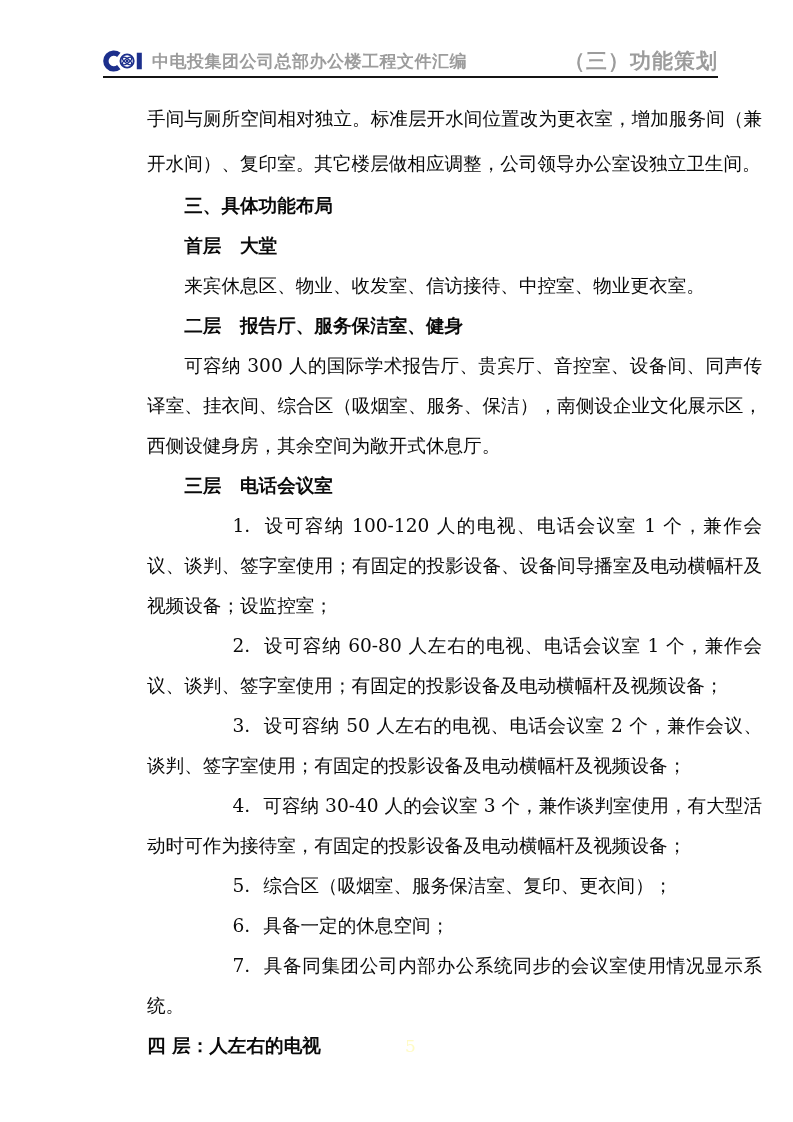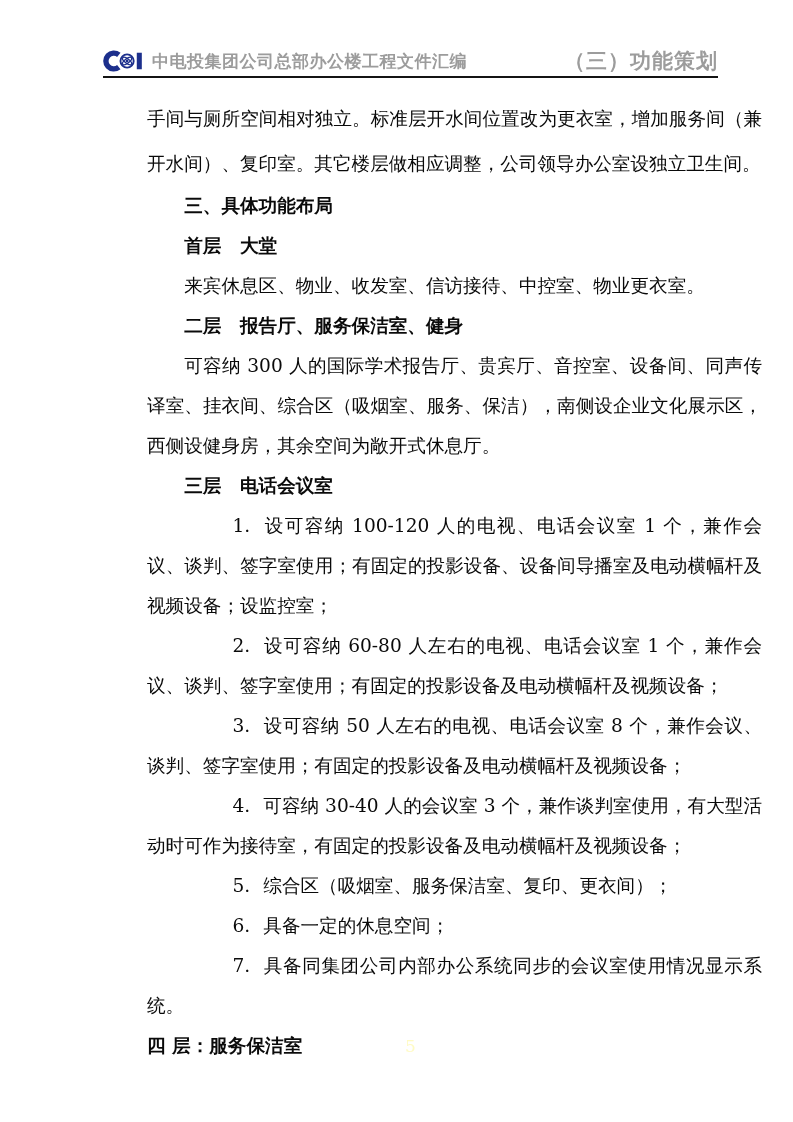--- a/index.html
+++ b/index.html
@@ -93,24 +93,24 @@
     <p class="para-first">手间与厕所空间相对独立。标准层开水间位置改为更衣室，增加服务间（兼开水间）、复印室。其它楼层做相应调整，公司领导办公室设独立卫生间。</p>
     <p class="heading">三、具体功能布局</p>
     <p class="heading">首层　大堂</p>
     <p class="indent">来宾休息区、物业、收发室、信访接待、中控室、物业更衣室。</p>
     <p class="heading">二层　报告厅、服务保洁室、健身</p>
     <p class="indent">可容纳 300 人的国际学术报告厅、贵宾厅、音控室、设备间、同声传译室、挂衣间、综合区（吸烟室、服务、保洁），南侧设企业文化展示区，西侧设健身房，其余空间为敞开式休息厅。</p>
     <p class="heading">三层　电话会议室</p>
 
     <p class="num-indent"><span class="num">1.</span><span>设可容纳 100-120 人的电视、电话会议室 1 个，兼作会议、谈判、签字室使用；有固定的投影设备、设备间导播室及电动横幅杆及视频设备；设监控室；</span></p>
     <p class="num-indent"><span class="num">2.</span><span>设可容纳 60-80 人左右的电视、电话会议室 1 个，兼作会议、谈判、签字室使用；有固定的投影设备及电动横幅杆及视频设备；</span></p>
-    <p class="num-indent"><span class="num">3.</span><span>设可容纳 50 人左右的电视、电话会议室 8 个，兼作会议、谈判、签字室使用；有固定的投影设备及电动横幅杆及视频设备；</span></p>
+    <p class="num-indent"><span class="num">3.</span><span>设可容纳 50 人左右的电视、电话会议室 2 个，兼作会议、谈判、签字室使用；有固定的投影设备及电动横幅杆及视频设备；</span></p>
     <p class="num-indent"><span class="num">4.</span><span>可容纳 30-40 人的会议室 3 个，兼作谈判室使用，有大型活动时可作为接待室，有固定的投影设备及电动横幅杆及视频设备；</span></p>
     <p class="num-indent"><span class="num">5.</span><span>综合区（吸烟室、服务保洁室、复印、更衣间）；</span></p>
     <p class="num-indent"><span class="num">6.</span><span>具备一定的休息空间；</span></p>
     <p class="num-indent"><span class="num">7.</span><span>具备同集团公司内部办公系统同步的会议室使用情况显示系统。</span></p>
 
-    <p class="heading-flush">四 层：服务保洁室</p>
+    <p class="heading-flush">四 层：人左右的电视</p>
   </div>
 
   <div class="pagenum">5</div>
 
 </div>
 
 </body></html>

